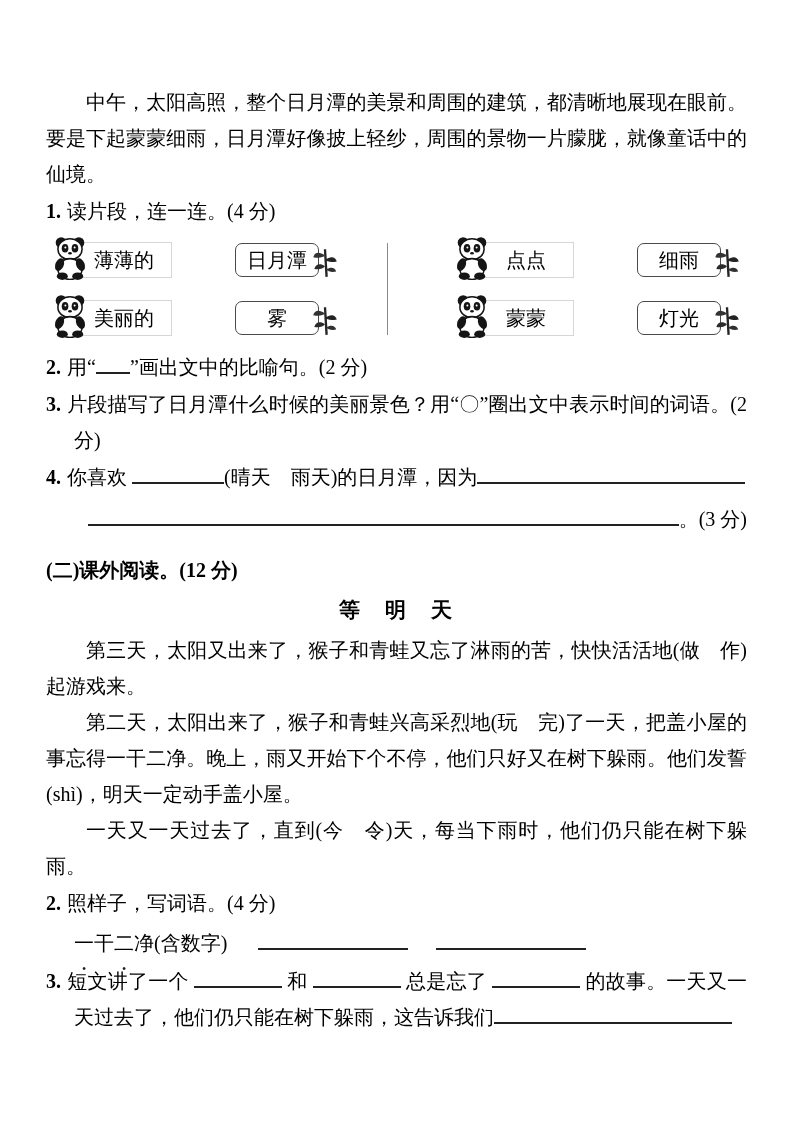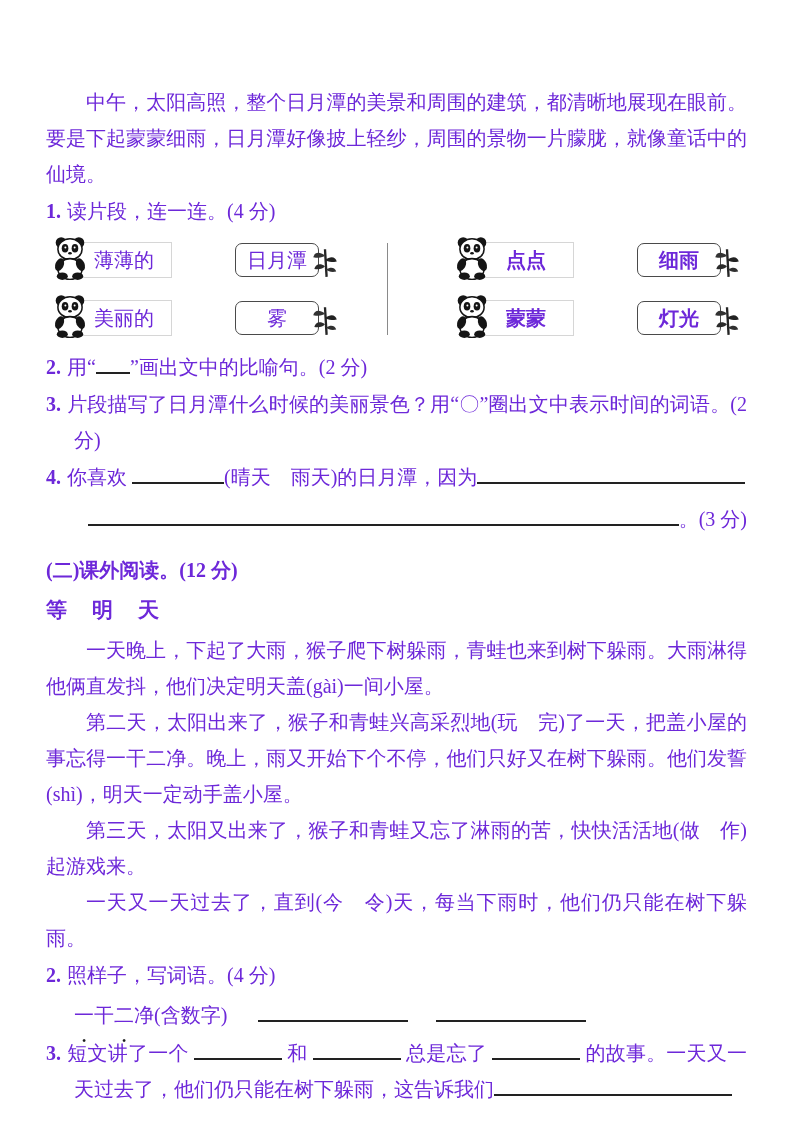--- a/index.html
+++ b/index.html
@@ -2,21 +2,21 @@
 <html><head>
 <meta charset="utf-8">
 <style>
   * { margin:0; padding:0; box-sizing:border-box; }
   html,body { background:#fff; }
   .page {
     position:relative;
     width:793px; height:1122px;
     margin:0 auto;
     background:#fff;
-    color:#6d28d9;
+    color:#000000;
     font-family:"Liberation Serif","DejaVu Serif",serif;
     font-size:20px;
     line-height:36px;
     padding:84px 46px 0 46px;
     overflow:hidden;
   }
   .para { text-align:justify; text-indent:2em; }
   .q { padding-left:28px; text-indent:-28px; margin-top:1px; text-align:justify; }
   .qnum { font-weight:bold; font-family:"Liberation Serif",serif; margin-right:6px; }
   .bl {
@@ -36,21 +36,21 @@
   .match-area {
     display:flex;
     align-items:stretch;
     margin:10px 0 10px 10px;
     gap:36px;
   }
   .match-col {
     display:flex; flex-direction:column; gap:16px;
     width:318px;
   }
-  .match-col.right { margin-left:28px;font-weight:bold; }
+  .match-col.right { margin-left:28px; }
   .divider { width:1px; background:#8a8a8a; margin:4px 6px; }
   .match-row {
     display:flex; align-items:center; justify-content:space-between;
     height:42px;
   }
   .word-chip {
     position:relative;
     margin-left:16px;
     border:1px solid #d6d6d6;
     background:#fff;
@@ -69,21 +69,21 @@
     border:1.5px solid #4a4a4a;
     border-radius:7px;
     display:flex; align-items:center; justify-content:center;
     line-height:30px;
     background:#fff;
     margin-right:26px;
   }
   .bamboo { position:absolute; right:-20px; bottom:-10px; }
 
   .sec-heading { font-weight:bold; margin-top:15px; }
-  .story-title { font-weight:bold; font-size:21px; margin:4px 0 4px; letter-spacing:2px;}
+  .story-title { font-weight:bold; text-align:center; font-size:21px; margin:4px 0 4px; letter-spacing:2px;}
   .story p { text-align:justify; text-indent:2em; }
   .q4-line2 { display:flex; align-items:baseline; padding-left:42px; margin-top:6px; }
   .q4-line2 .tail { white-space:nowrap; }
 
   .example-line { margin:4px 0 2px 28px; }
   .dotc { position:relative; display:inline-block; }
   .dotc::after {
     content:"\2022";
     position:absolute; left:50%; transform:translateX(-50%);
     bottom:-14px; font-size:12px; color:#1c1c1c; line-height:12px;
@@ -238,23 +238,22 @@
       <span class="bl bl-90"></span><span>(晴天　雨天)的日月潭，因为</span><span class="bl bl-240" style="width:268px;"></span></div>
   <div class="q4-line2">
     <span class="bl bl-long"></span>
     <span class="tail">。(3 分)</span>
   </div>
 
   <p class="sec-heading">(二)课外阅读。(12 分)</p>
   <p class="story-title">等　明　天</p>
 
   <div class="story">
-    <p>一天晚上，下起了大雨，猴子爬下树躲雨，青蛙也来到树下躲雨。大雨淋得他俩直发抖，他们决定明天盖(gài)一间小屋。</p>
+    <p>第三天，太阳又出来了，猴子和青蛙又忘了淋雨的苦，快快活活地(做　作)起游戏来。</p>
     <p>第二天，太阳出来了，猴子和青蛙兴高采烈地(玩　完)了一天，把盖小屋的事忘得一干二净。晚上，雨又开始下个不停，他们只好又在树下躲雨。他们发誓(shì)，明天一定动手盖小屋。</p>
-    <p>第三天，太阳又出来了，猴子和青蛙又忘了淋雨的苦，快快活活地(做　作)起游戏来。</p>
     <p>一天又一天过去了，直到(今　令)天，每当下雨时，他们仍只能在树下躲雨。</p>
   </div>
 
 
   <p class="q"><span class="qnum">2.</span><span>照样子，写词语。(4 分)</span></p>
   <p class="example-line"><span class="dotc">一</span><span>干</span><span class="dotc">二</span><span>净</span><span>(含数字)</span>
       <span style="display:inline-block;width:26px;"></span><span class="bl bl-150"></span><span class="bl bl-150"></span></p>
 
   <p class="q"><span class="qnum">3.</span><span>短文讲了一个</span>
       <span class="bl bl-88"></span>

